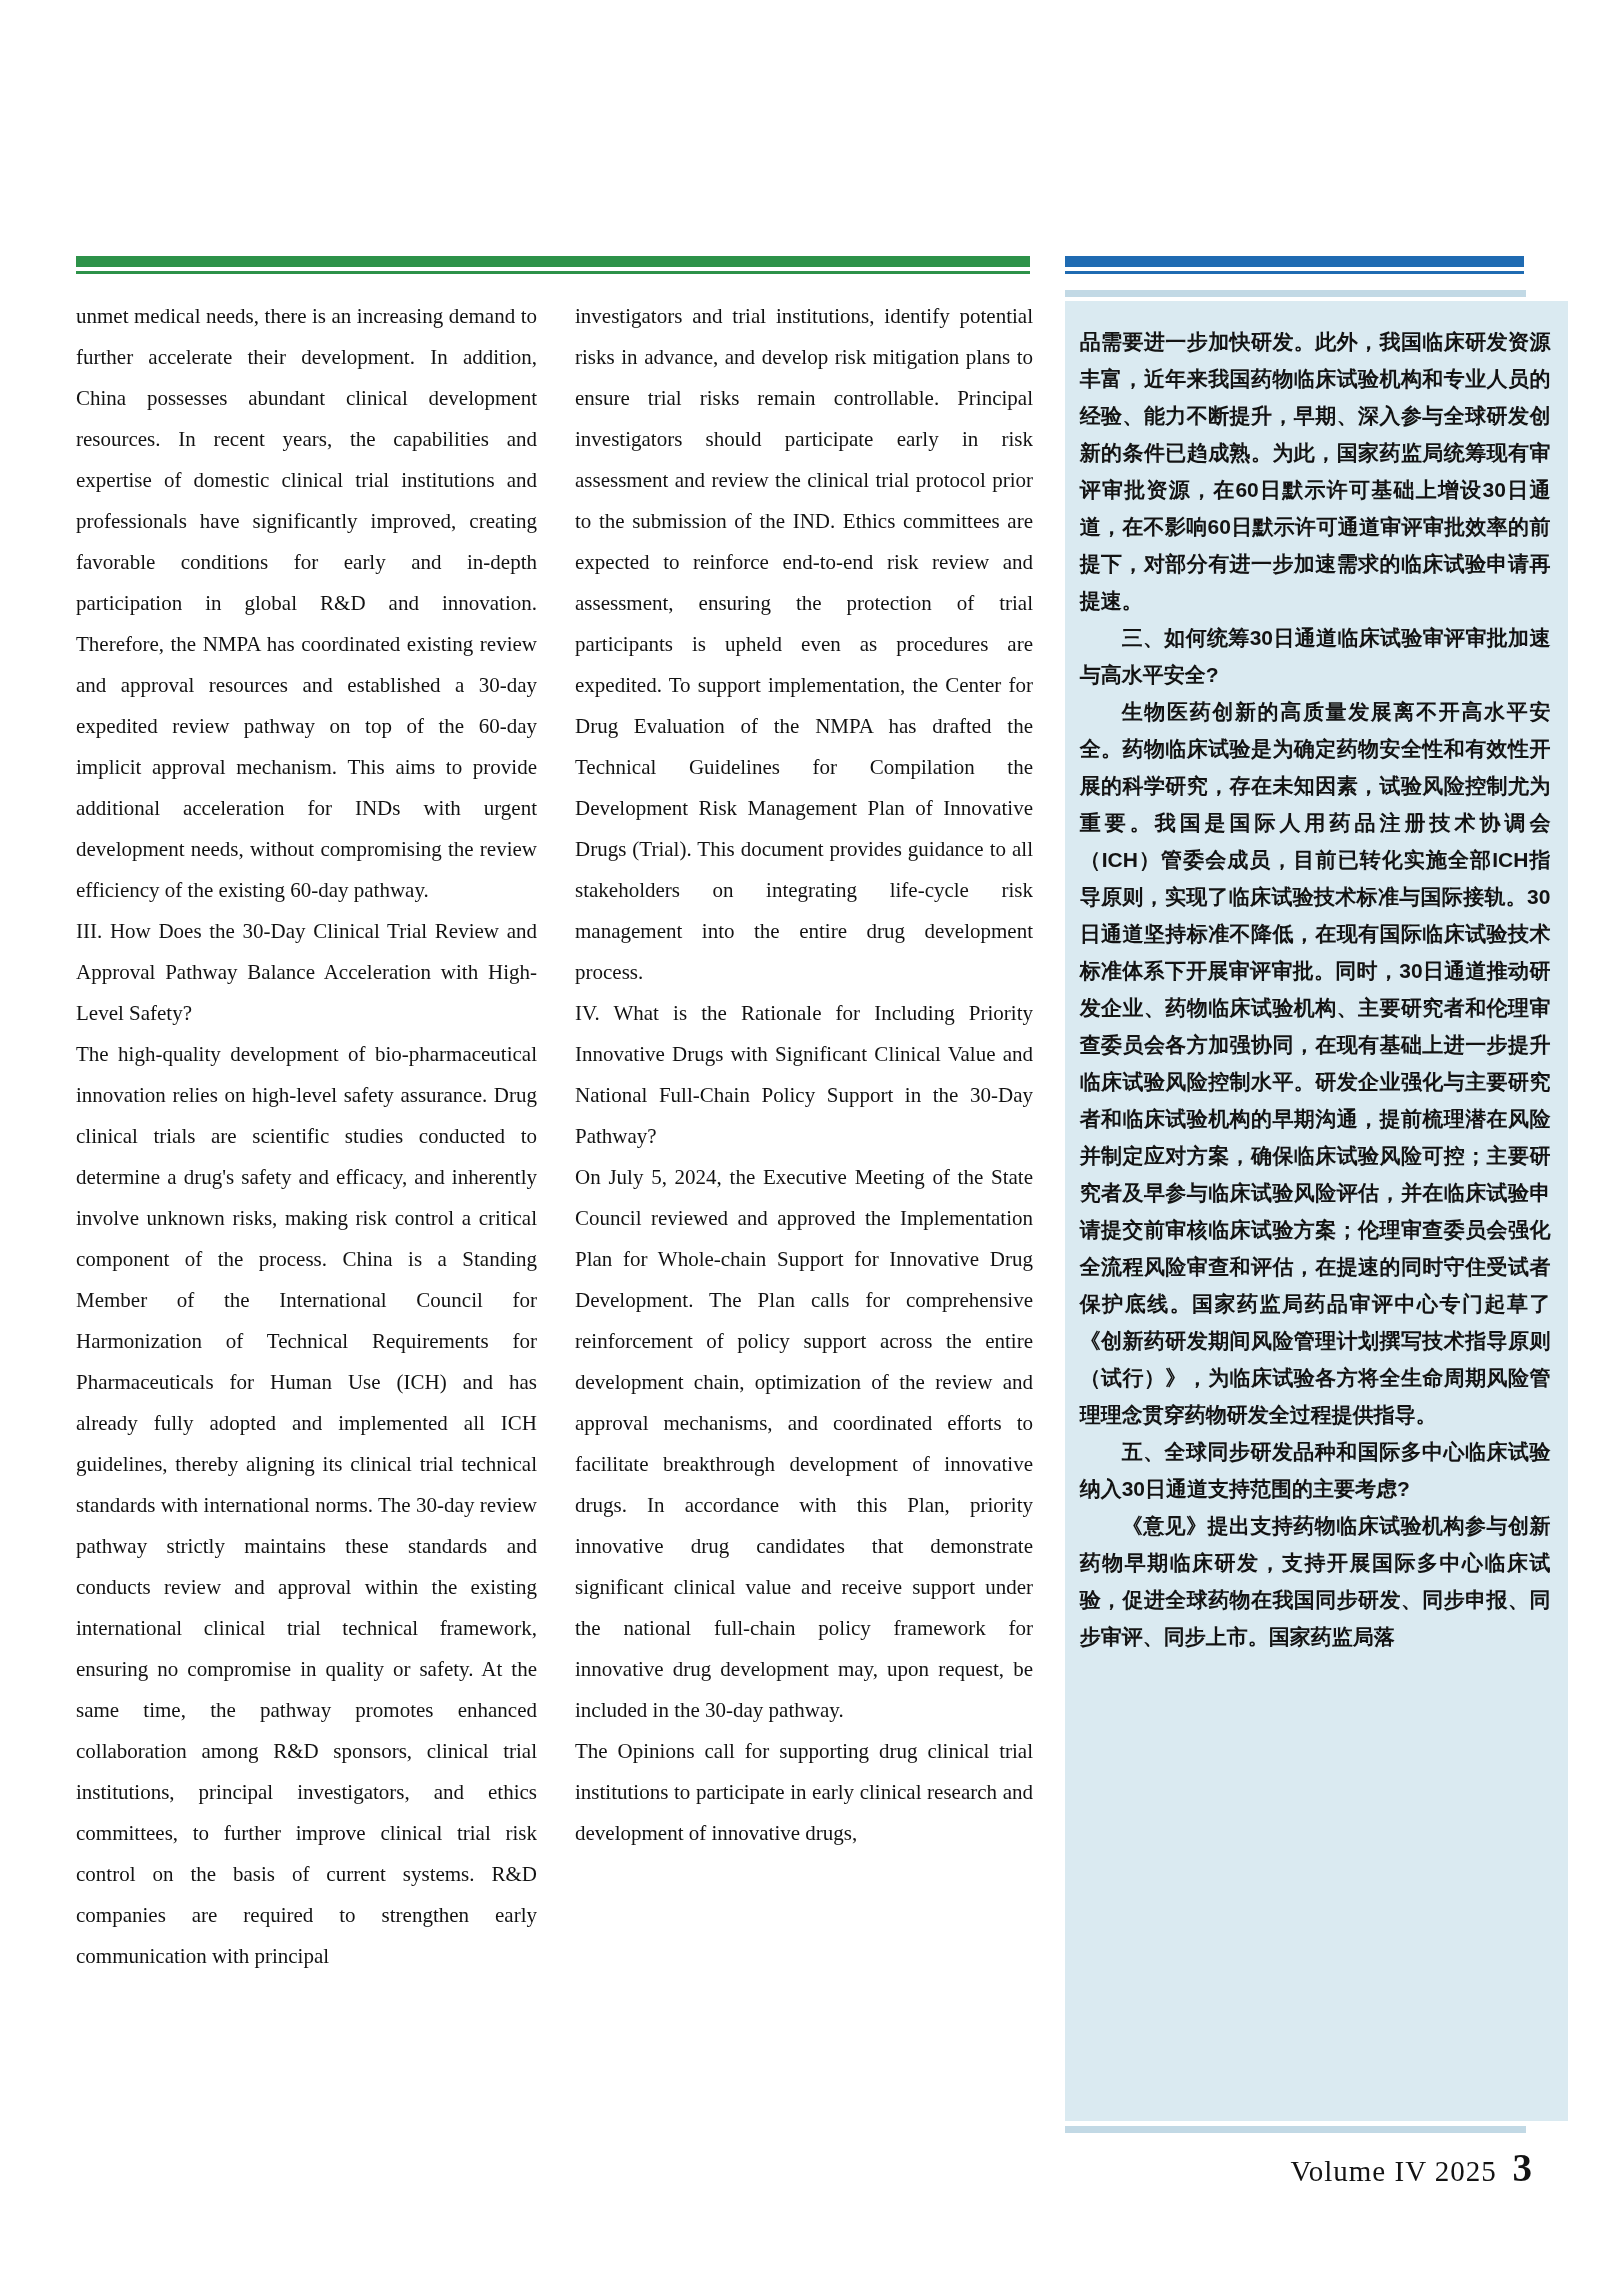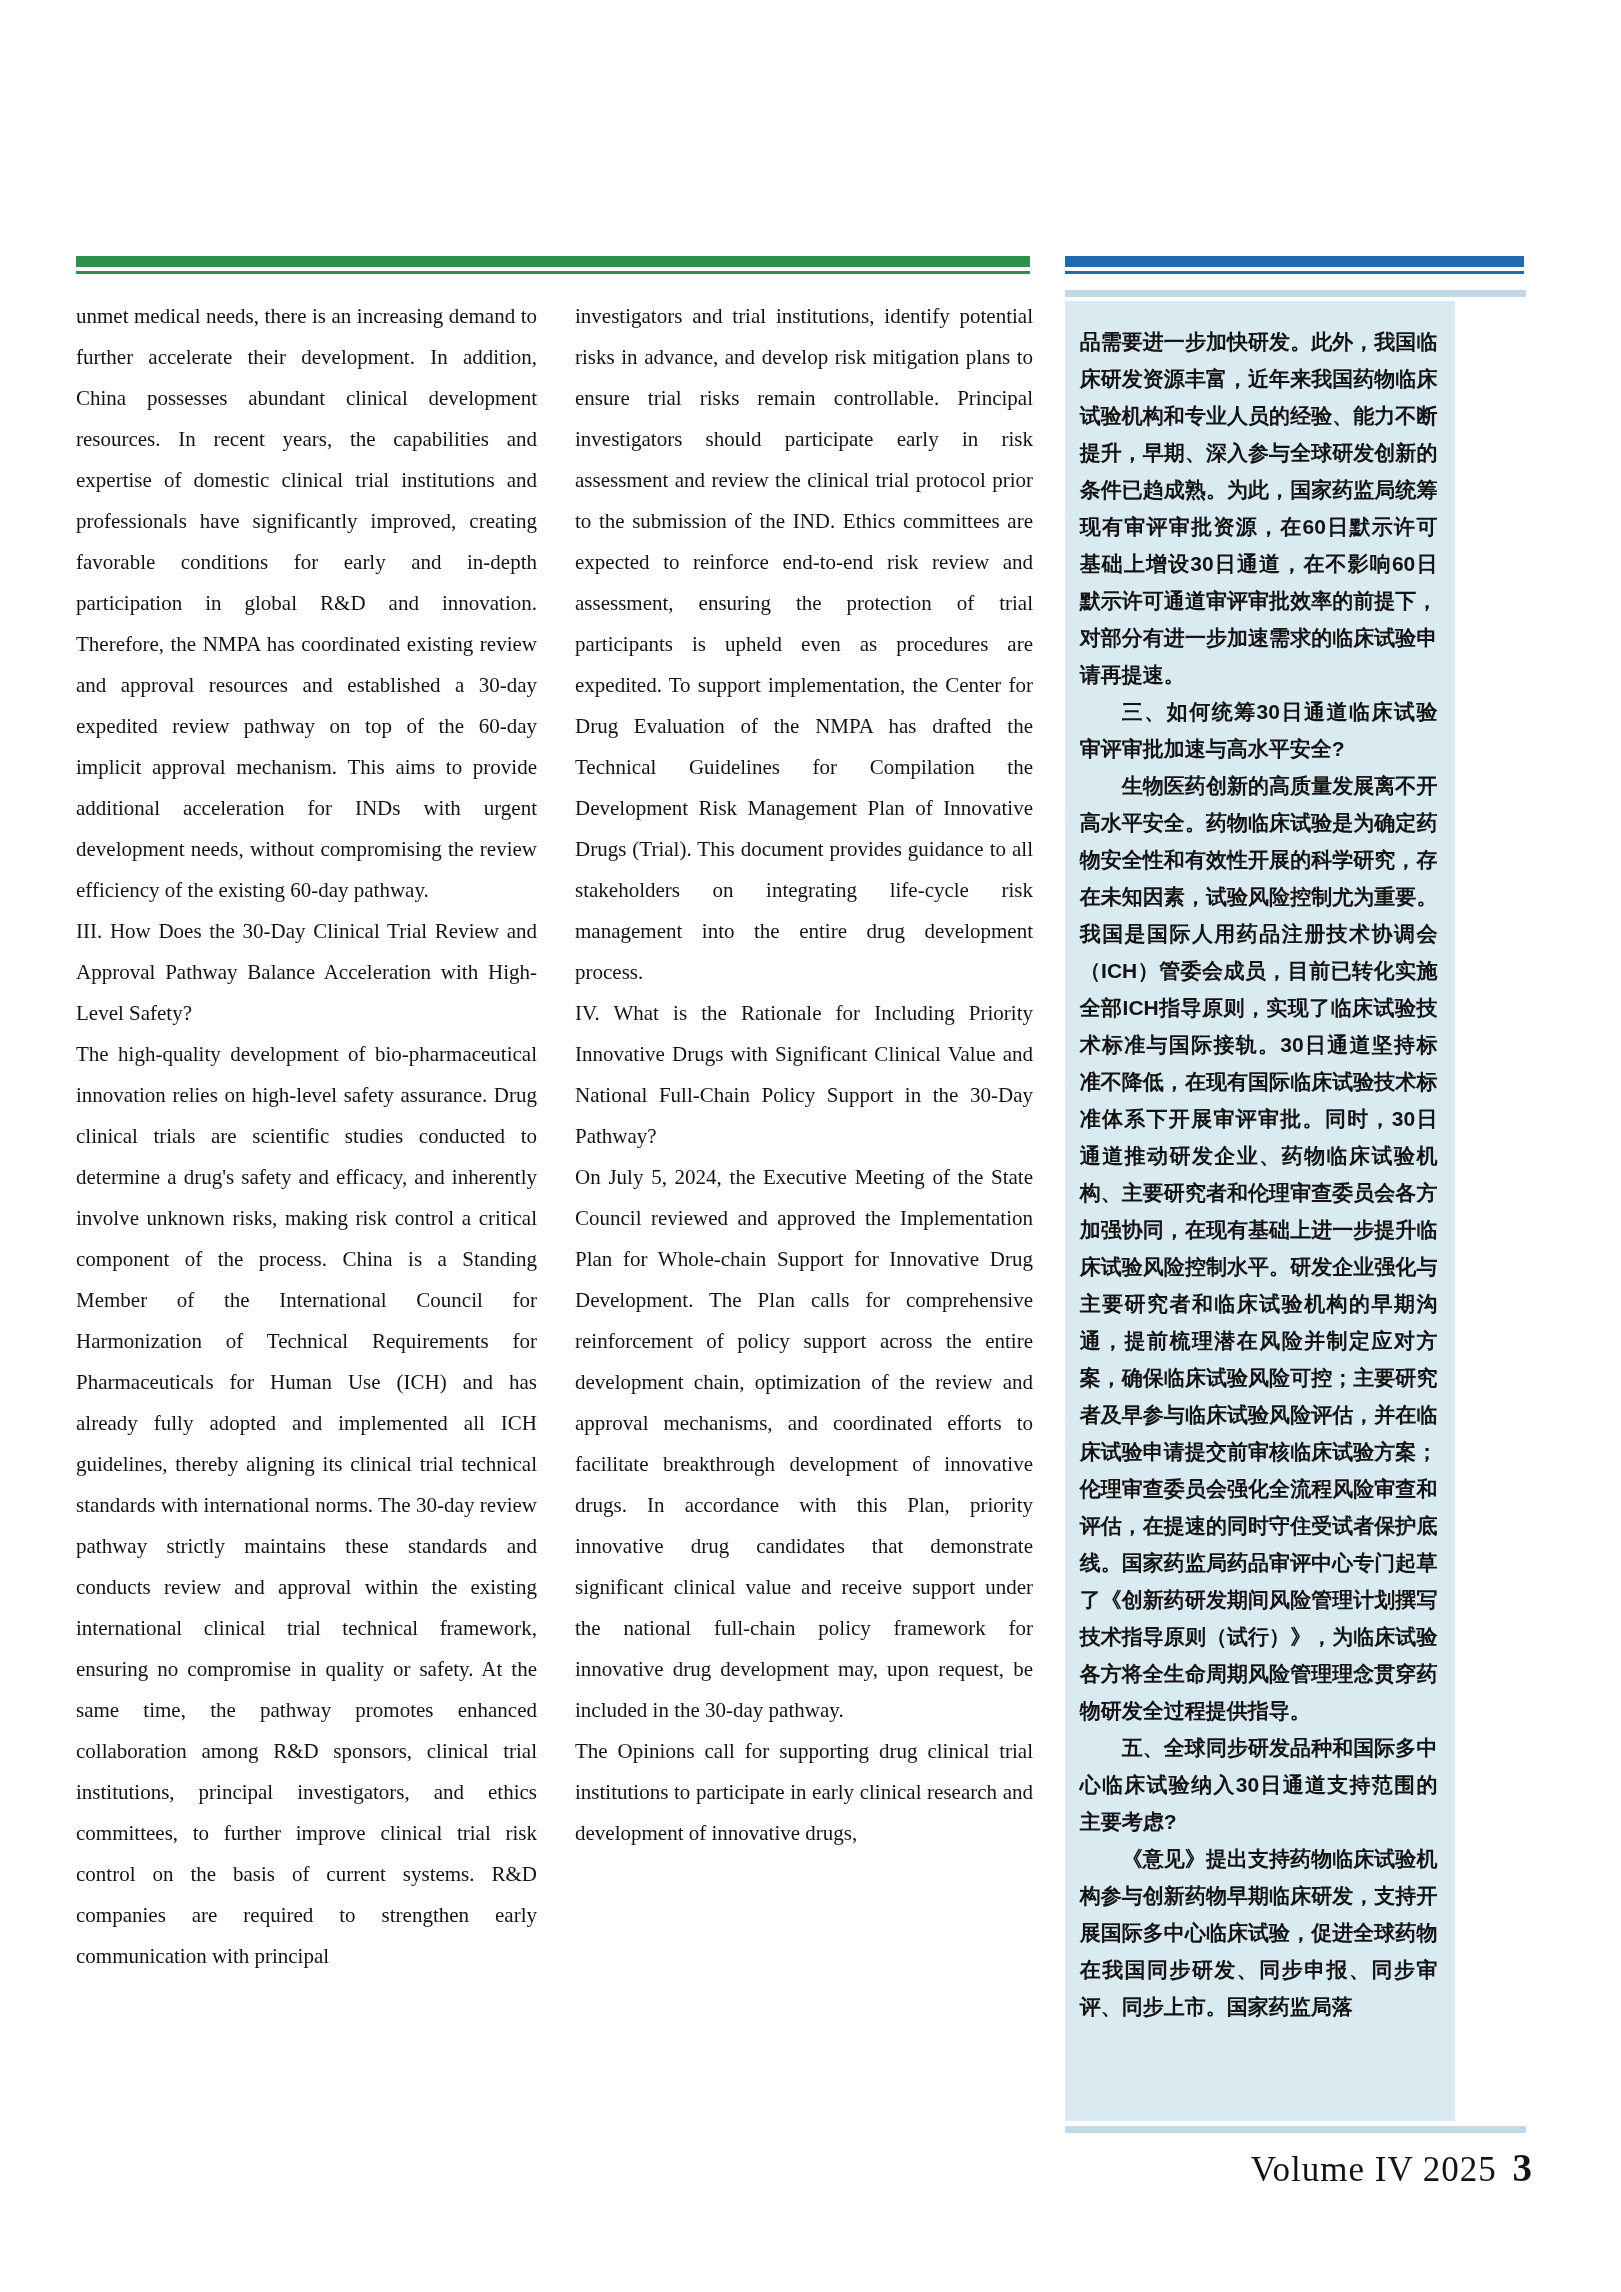--- a/index.html
+++ b/index.html
@@ -18,21 +18,21 @@
     font-family: "Liberation Serif", serif;
     font-size: 21px;
     line-height: 41px;
     text-align: justify;
     color: #131313;
   }
   .en p.h { font-weight: 400; }
   .zh-panel {
     position: absolute;
     left: 1065px; top: 301px;
-    width: 390px; height: 1820px;
+    width: 503px; height: 1820px;
     background: #DAEAF1;
     box-sizing: border-box;
     padding: 21.6px 17.6px 0 14.7px;
     overflow: hidden;
   }
   .zh p {
     margin: 0;
     font-family: "Liberation Sans", sans-serif;
     font-weight: 700;
     font-size: 21px;
@@ -44,21 +44,21 @@
   .footer {
     position: absolute;
     top: 2145px;
     right: 89px;
     display: flex;
     align-items: baseline;
     color: #131313;
   }
   .footer .vol {
     font-family: "Liberation Serif", serif;
-    font-size: 35px;
+    font-size: 29px;
     letter-spacing: 1px;
   }
   .footer .num {
     font-family: "Liberation Serif", serif;
     font-size: 39px;
     font-weight: 700;
     margin-left: 15.7px;
   }
 </style>
 </head>

